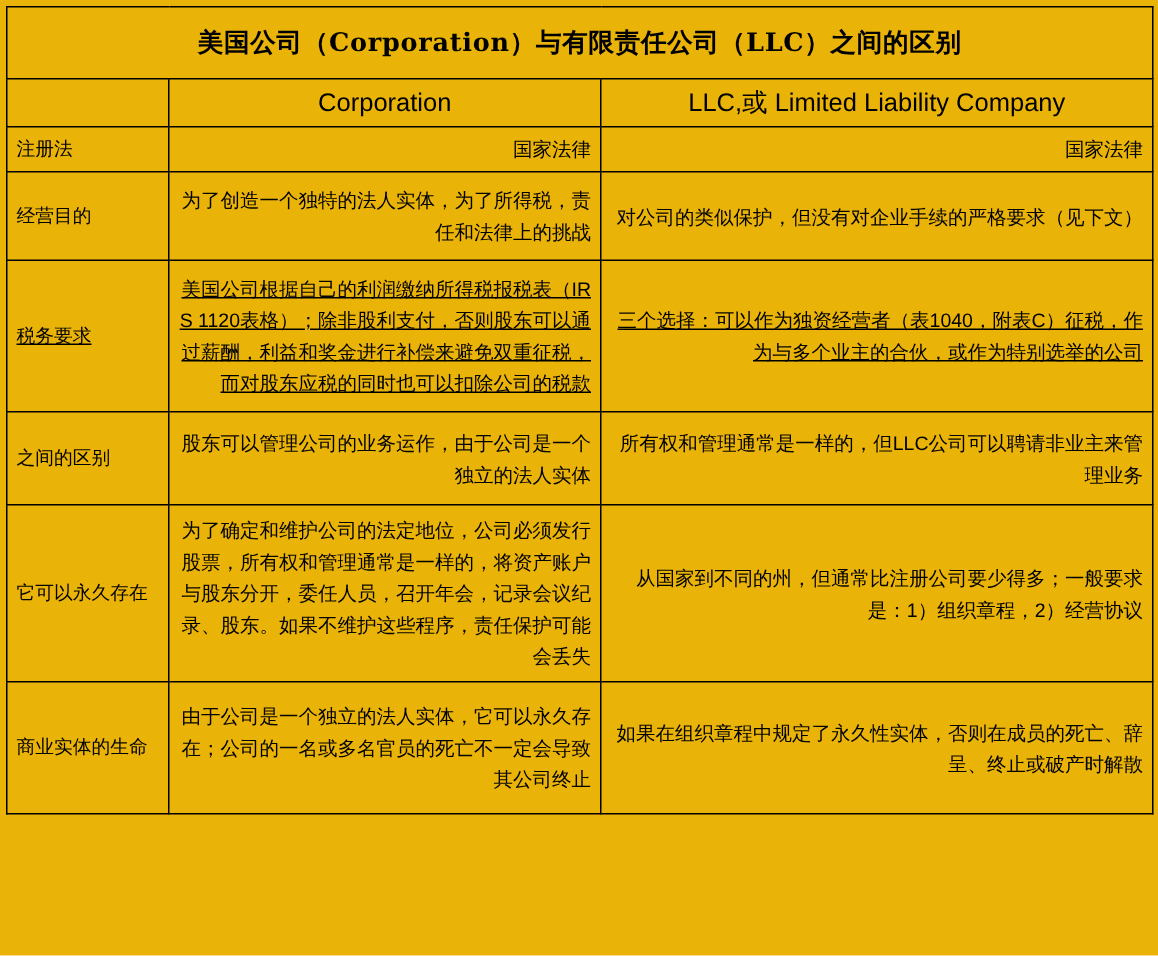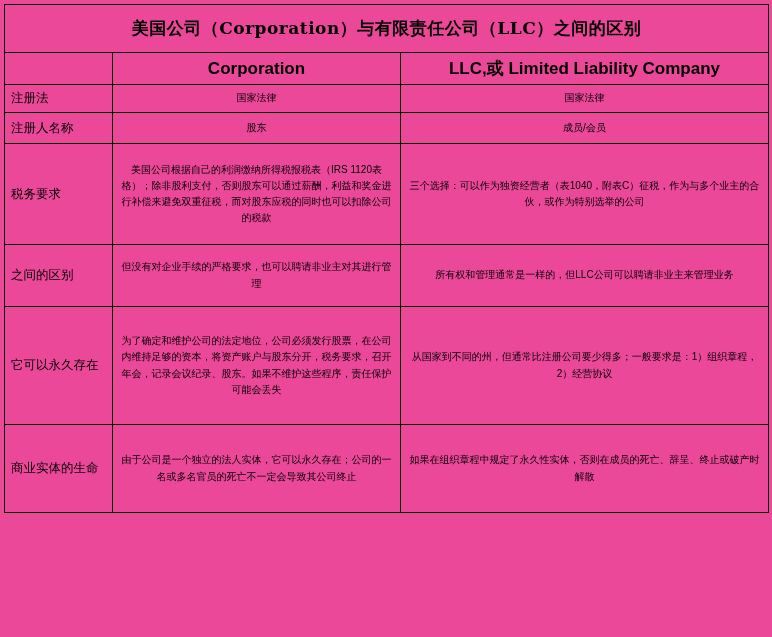--- a/index.html
+++ b/index.html
@@ -11,21 +11,21 @@
     width: 772px;
     height: 637px;
     font-family: "Liberation Sans", "DejaVu Sans", sans-serif;
     color: #000000;
     overflow: hidden;
   }
   .page {
     width: 772px;
     height: 637px;
     position: relative;
-    background: #ec4899;
+    background: #eab308;
     box-sizing: border-box;
     padding: 4px 4px 0 4px;
   }
   table.comparison {
     border-collapse: collapse;
     table-layout: fixed;
     width: 764px;
     margin: 0;
   }
   table.comparison td,
@@ -46,48 +46,48 @@
     font-family: "DejaVu Serif", "Liberation Serif", serif;
     font-weight: bold;
     font-size: 17px;
     letter-spacing: 0.5px;
     height: 48px;
     padding: 6px 4px;
   }
   
   .col-head {
     text-align: center;
-    font-weight: bold;
+    font-weight: normal;
     font-size: 17px;
     height: 31px;
     padding: 2px 4px;
     font-family: "Liberation Sans", "DejaVu Sans", sans-serif;
   }
   .head-blank {
     height: 31px;
   }
   
   .row-label {
     font-size: 12.5px;
     line-height: 1.45;
     text-align: left;
     vertical-align: middle;
   }
   .cell-text {
-    font-size: 10px;
+    font-size: 13px;
     line-height: 1.62;
-    text-align: center;
+    text-align: right;
     vertical-align: middle;
     word-break: break-all;
   }
   
   tr.r-0 td { height: 28px; margin-top: 45px; }
   tr.r-1 td { height: 31px; }
   tr.r-2 td { height: 59px; }
-  tr.r-3 td { height: 101px; }
+  tr.r-3 td { height: 101px; text-decoration: underline; }
   tr.r-4 td { height: 69px; }
   tr.r-5 td { height: 62px; }
   tr.r-6 td { height: 118px; }
   tr.r-7 td { height: 88px; }
 </style>
 </head>
 <body>
 
 <div class="page">
   <table class="comparison">
@@ -105,43 +105,43 @@
         <td class="col-head">Corporation</td>
         <td class="col-head">LLC,或 Limited Liability Company</td>
       </tr>
 
       <tr class="r-0">
         <td class="row-label">注册法</td>
         <td class="cell-text">国家法律</td>
         <td class="cell-text">国家法律</td>
       </tr>
 
-      <tr class="r-1">
-        <td class="row-label">注册人名称</td>
-        <td class="cell-text">股东</td>
-        <td class="cell-text">成员/会员</td>
+
+      <tr class="r-2">
+        <td class="row-label">经营目的</td>
+        <td class="cell-text">为了创造一个独特的法人实体，为了所得税，责任和法律上的挑战</td>
+        <td class="cell-text">对公司的类似保护，但没有对企业手续的严格要求（见下文）</td>
       </tr>
-
 
       <tr class="r-3">
         <td class="row-label">税务要求</td>
         <td class="cell-text">美国公司根据自己的利润缴纳所得税报税表（IRS 1120表格）；除非股利支付，否则股东可以通过薪酬，利益和奖金进行补偿来避免双重征税，而对股东应税的同时也可以扣除公司的税款</td>
         <td class="cell-text">三个选择：可以作为独资经营者（表1040，附表C）征税，作为与多个业主的合伙，或作为特别选举的公司</td>
       </tr>
 
 
       <tr class="r-5">
         <td class="row-label">之间的区别</td>
-        <td class="cell-text">但没有对企业手续的严格要求，也可以聘请非业主对其进行管理</td>
+        <td class="cell-text">股东可以管理公司的业务运作，由于公司是一个独立的法人实体</td>
         <td class="cell-text">所有权和管理通常是一样的，但LLC公司可以聘请非业主来管理业务</td>
       </tr>
 
       <tr class="r-6">
         <td class="row-label">它可以永久存在</td>
-        <td class="cell-text">为了确定和维护公司的法定地位，公司必须发行股票，在公司内维持足够的资本，将资产账户与股东分开，税务要求，召开年会，记录会议纪录、股东。如果不维护这些程序，责任保护可能会丢失</td>
+        <td class="cell-text">为了确定和维护公司的法定地位，公司必须发行股票，所有权和管理通常是一样的，将资产账户与股东分开，委任人员，召开年会，记录会议纪录、股东。如果不维护这些程序，责任保护可能会丢失</td>
         <td class="cell-text">从国家到不同的州，但通常比注册公司要少得多；一般要求是：1）组织章程，2）经营协议</td>
       </tr>
 
       <tr class="r-7">
         <td class="row-label">商业实体的生命</td>
         <td class="cell-text">由于公司是一个独立的法人实体，它可以永久存在；公司的一名或多名官员的死亡不一定会导致其公司终止</td>
         <td class="cell-text">如果在组织章程中规定了永久性实体，否则在成员的死亡、辞呈、终止或破产时解散</td>
       </tr>
     </tbody>
   </table>

